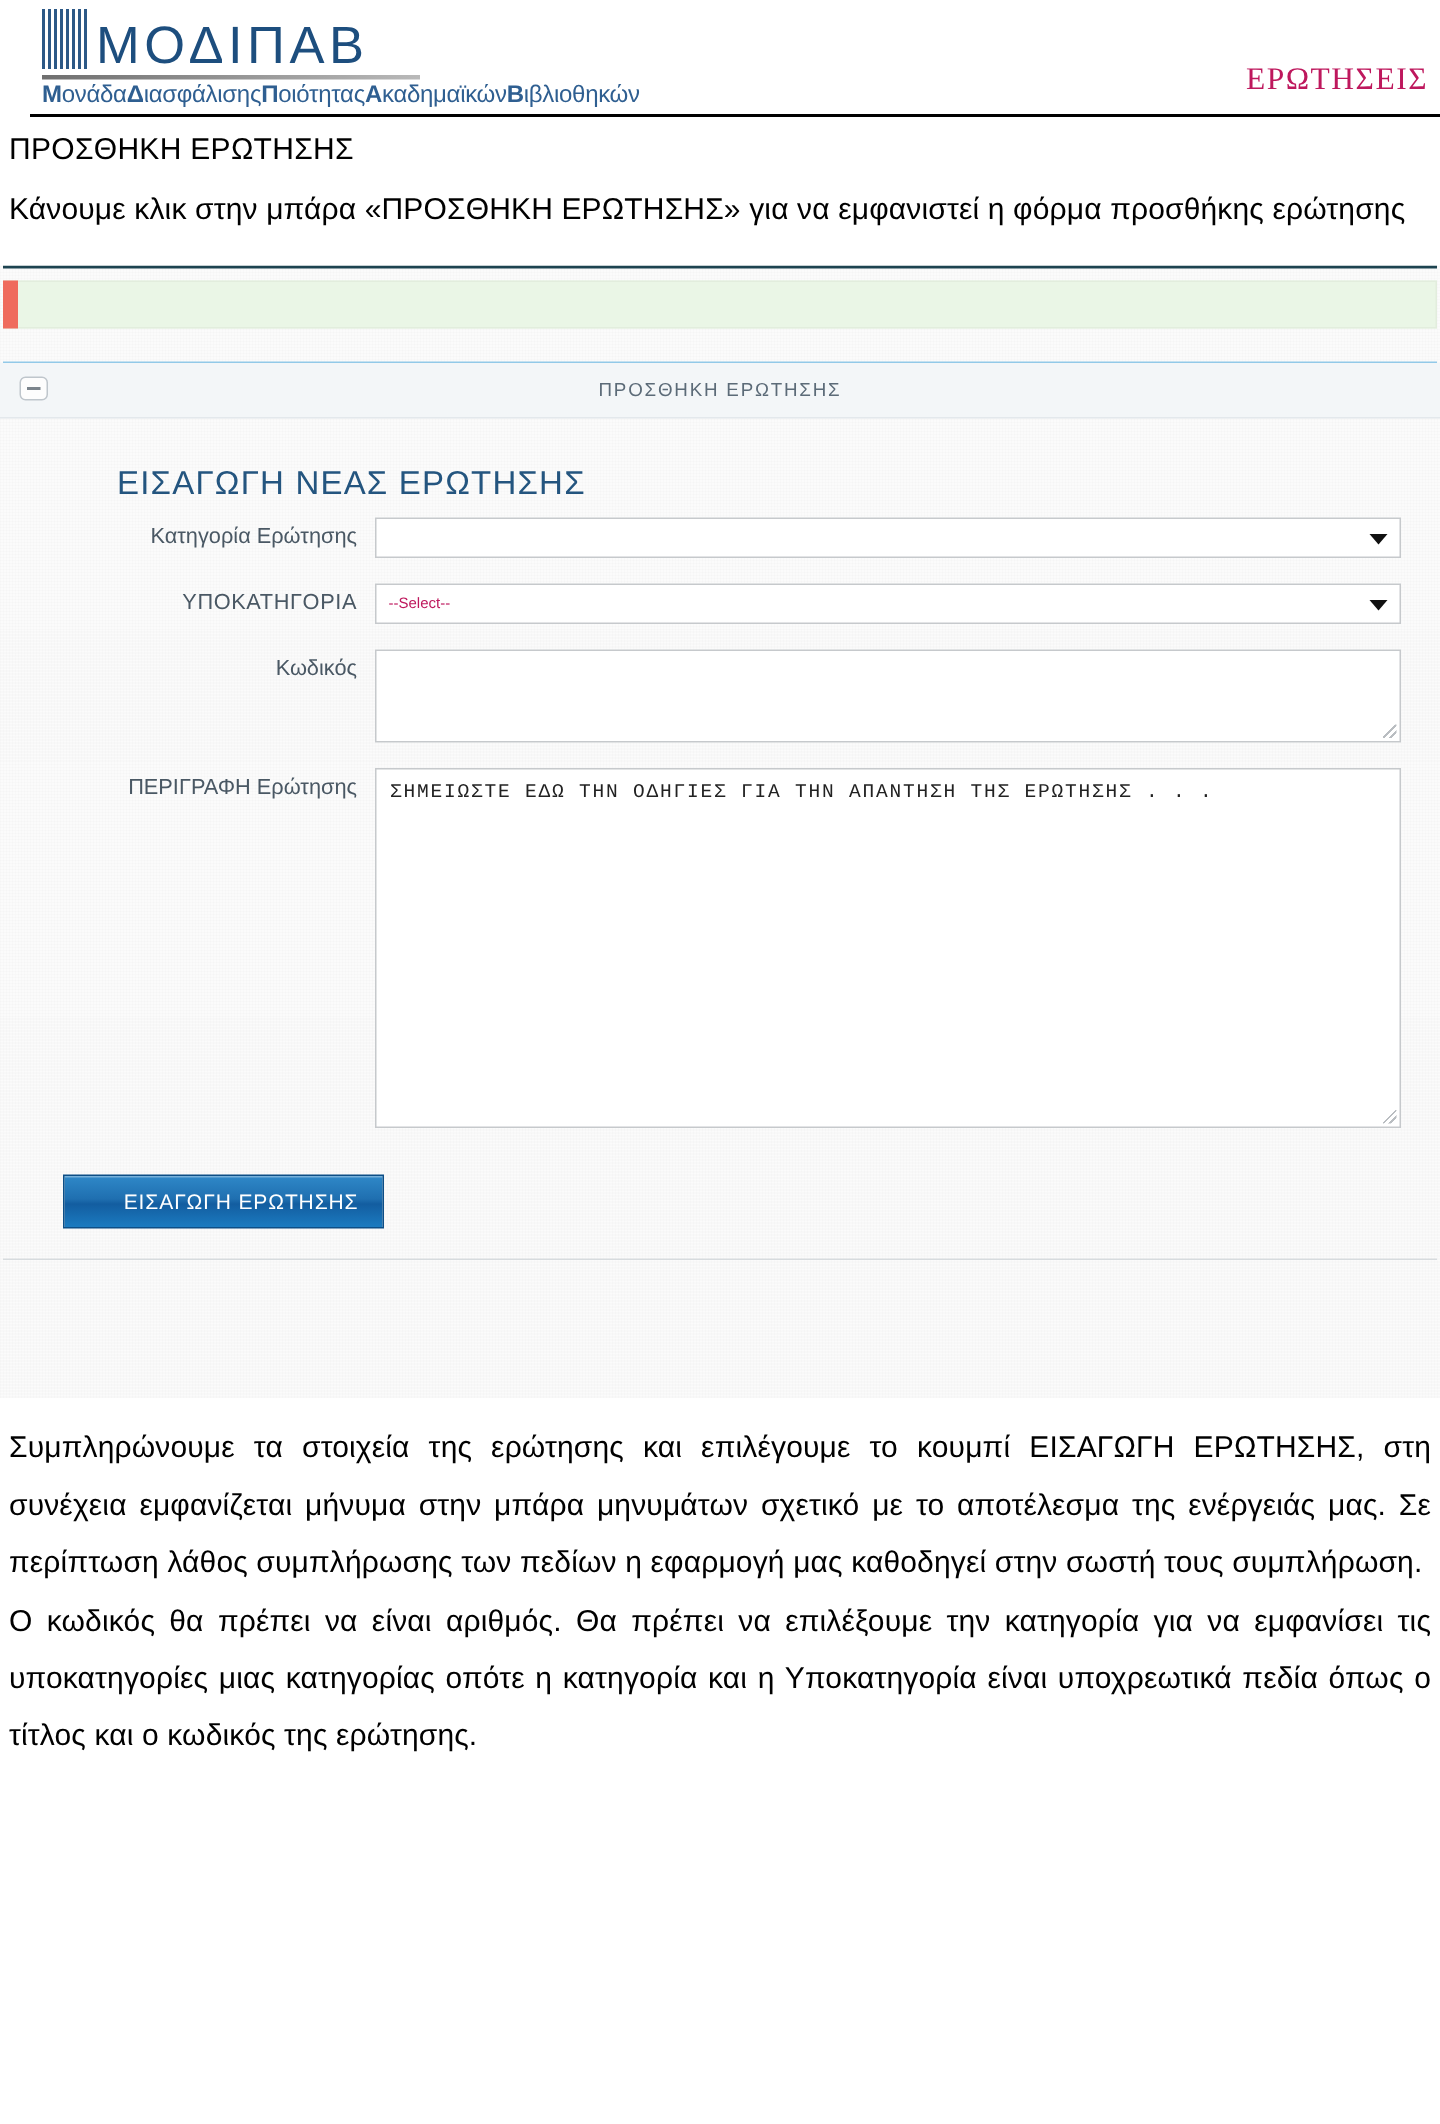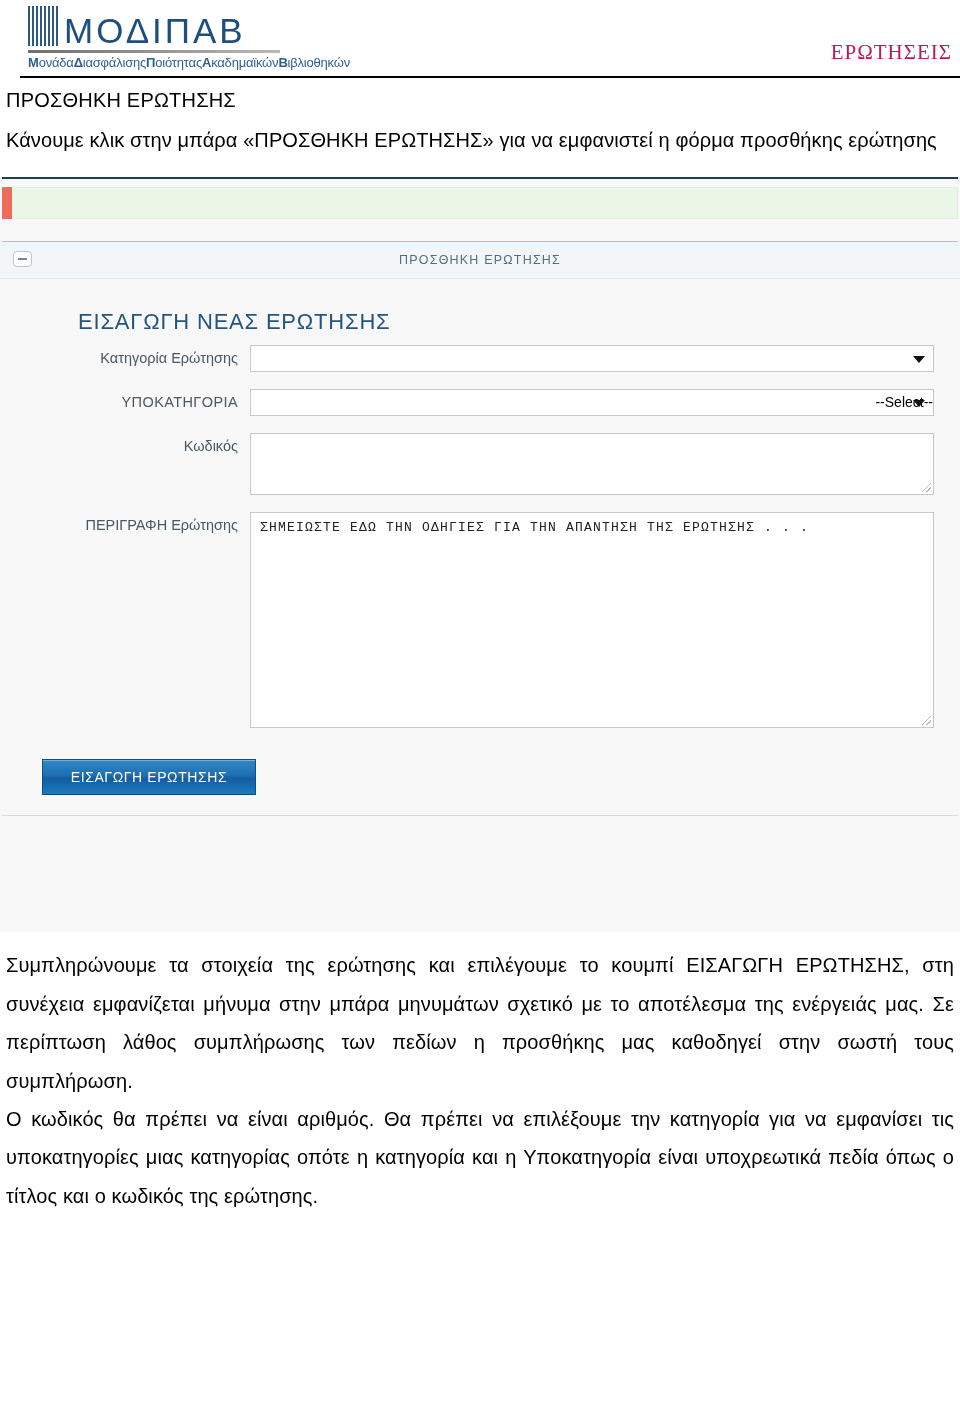--- a/index.html
+++ b/index.html
@@ -53,21 +53,21 @@
     line-height: 1;
     font-weight: 400;
   }
   .logo-rule {
     height: 3px;
     background: linear-gradient(to right, #6f6f6f, #b9b9b9);
     margin: 2px 0 2px 0;
     width: 100%;
   }
   .logo-sub {
-    font-size: 13px;
+    font-size: 16px;
     color: #2f5f91;
     letter-spacing: -0.2px;
     white-space: nowrap;
   }
   .logo-sub b { font-weight: bold; }
 
   .header-right {
     position: absolute;
     right: 8px;
     top: 40px;
@@ -243,23 +243,22 @@
     position: relative;
     height: 27px;
     background: #fff;
     border: 1px solid #c6c9cc;
     box-sizing: border-box;
     width: 100%;
   }
   .select-value {
     line-height: 25px;
     padding-left: 8px;
-    font-size: 14px;
-    color: #000000;
-    text-align: right;
+    font-size: 10px;
+    color: #be185d;
   }
   .select-arrow {
     position: absolute;
     right: 8px;
     top: 10px;
     width: 0; height: 0;
     border-left: 6px solid transparent;
     border-right: 6px solid transparent;
     border-top: 7px solid #111;
   }
@@ -267,21 +266,21 @@
   .ta-small {
     width: 100%;
     height: 62px;
     background: #fff;
     border: 1px solid #c6c9cc;
     box-sizing: border-box;
     position: relative;
   }
   .ta-big {
     width: 100%;
-    height: 216px;
+    height: 240px;
     background: #fff;
     border: 1px solid #c6c9cc;
     box-sizing: border-box;
     position: relative;
   }
   .ta-text {
     font-family: "Liberation Mono", monospace;
     font-size: 13px;
     letter-spacing: 1.2px;
     color: #222;
@@ -305,21 +304,21 @@
     align-items: center;
     padding: 14px 12px 0 12px;
   }
   .btn {
     background: linear-gradient(to bottom, #2f88c8 0%, #1f6fb0 45%, #135da0 55%, #1b7bc0 100%);
     border: 1px solid #0d4e86;
     color: #ffffff;
     font-size: 14px;
     letter-spacing: 0.6px;
     padding: 9px 16px;
-    text-align: center;
+    text-align: right;
     box-shadow: inset 0 1px 0 rgba(255,255,255,0.35);
     white-space: nowrap;
   }
   .btn-left { min-width: 180px; }
   .btn-right { min-width: 180px; }
 
   .shot-bottom-rule {
     margin: 20px 2px 0 2px;
     height: 1px;
     background: #d7dbde;
@@ -416,15 +415,15 @@
       <div class="btn-row">
         <div class="btn btn-left">ΕΙΣΑΓΩΓΗ ΕΡΩΤΗΣΗΣ</div>
       </div>
     </div>
 
     <div class="shot-bottom-rule"></div>
   </div>
 </div>
 
 <div class="outro">
-  <p class="para">Συμπληρώνουμε τα στοιχεία της ερώτησης και επιλέγουμε το κουμπί ΕΙΣΑΓΩΓΗ ΕΡΩΤΗΣΗΣ, στη συνέχεια εμφανίζεται μήνυμα στην μπάρα μηνυμάτων σχετικό με το αποτέλεσμα της ενέργειάς μας. Σε περίπτωση λάθος συμπλήρωσης των πεδίων η προσθήκης μας καθοδηγεί στην σωστή τους συμπλήρωση.</p>
+  <p class="para">Συμπληρώνουμε τα στοιχεία της ερώτησης και επιλέγουμε το κουμπί ΕΙΣΑΓΩΓΗ ΕΡΩΤΗΣΗΣ, στη συνέχεια εμφανίζεται μήνυμα στην μπάρα μηνυμάτων σχετικό με το αποτέλεσμα της ενέργειάς μας. Σε περίπτωση λάθος συμπλήρωσης των πεδίων η εφαρμογή μας καθοδηγεί στην σωστή τους συμπλήρωση.</p>
   <p class="para">Ο κωδικός θα πρέπει να είναι αριθμός. Θα πρέπει να επιλέξουμε την κατηγορία για να εμφανίσει τις υποκατηγορίες μιας κατηγορίας οπότε η κατηγορία και η Υποκατηγορία είναι υποχρεωτικά πεδία όπως ο τίτλος και ο κωδικός της ερώτησης.</p>
 </div>
 
 </body></html>

